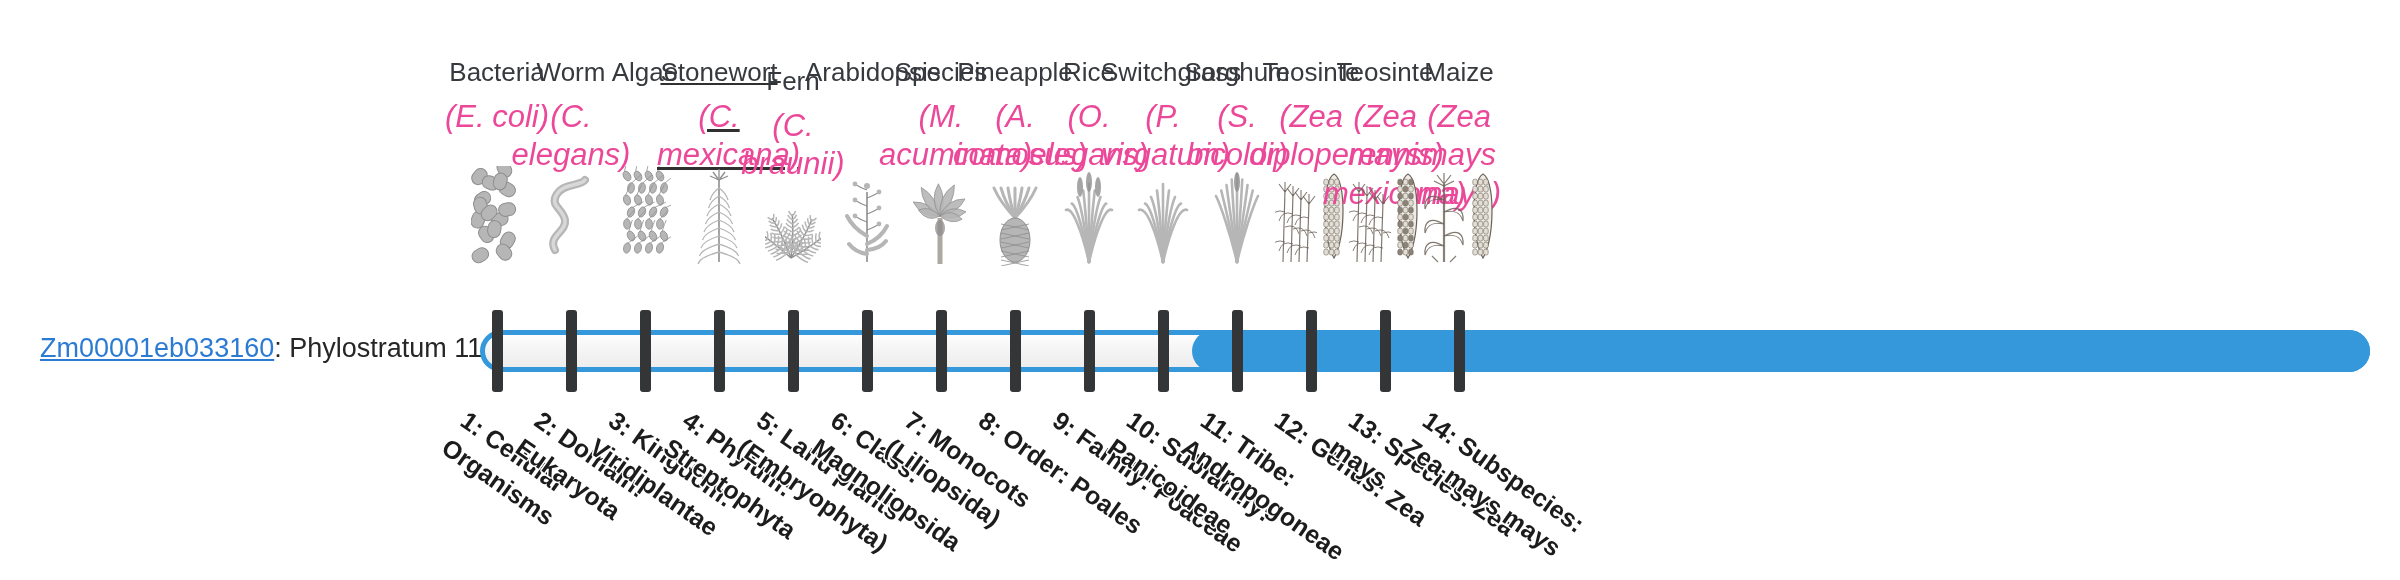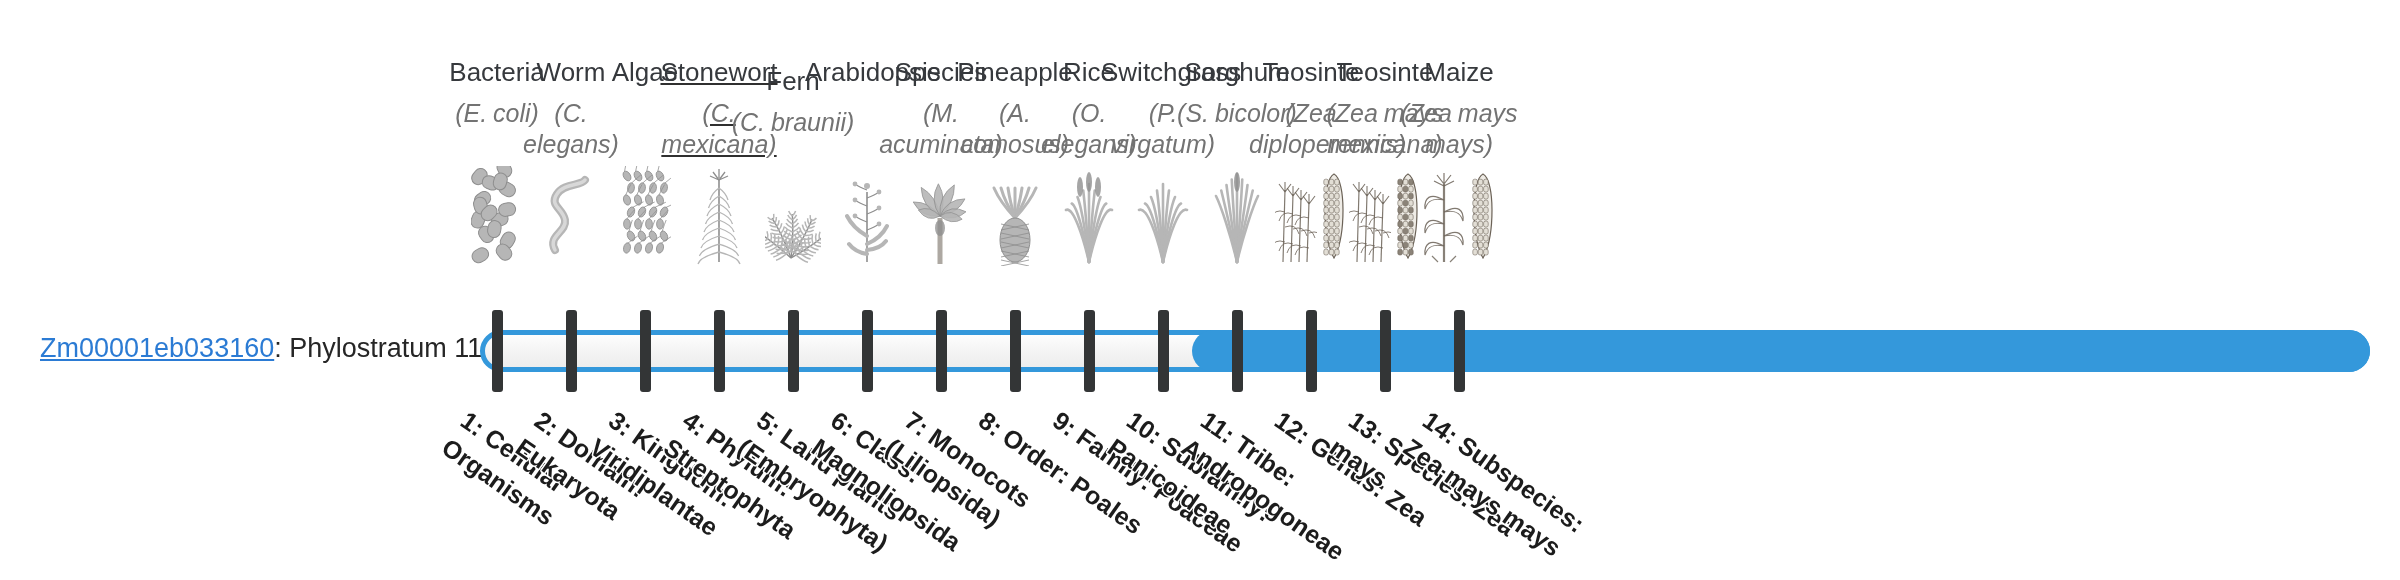--- a/index.html
+++ b/index.html
@@ -45,23 +45,23 @@
     top: 56px;
     text-align: center;
   }
   .species-common {
     font-size: 26px;
     color: #36393d;
     line-height: 1.25;
     white-space: nowrap;
   }
   .species-sci {
-    font-size: 25px;
+    font-size: 31px;
     font-style: italic;
-    color: #737373;
+    color: #ec4899;
     line-height: 1.25;
     margin-top: 9px;
     word-spacing: -1px;
   }
 
   
   .organism {
     position: absolute;
     top: 166px;
     height: 100px;

